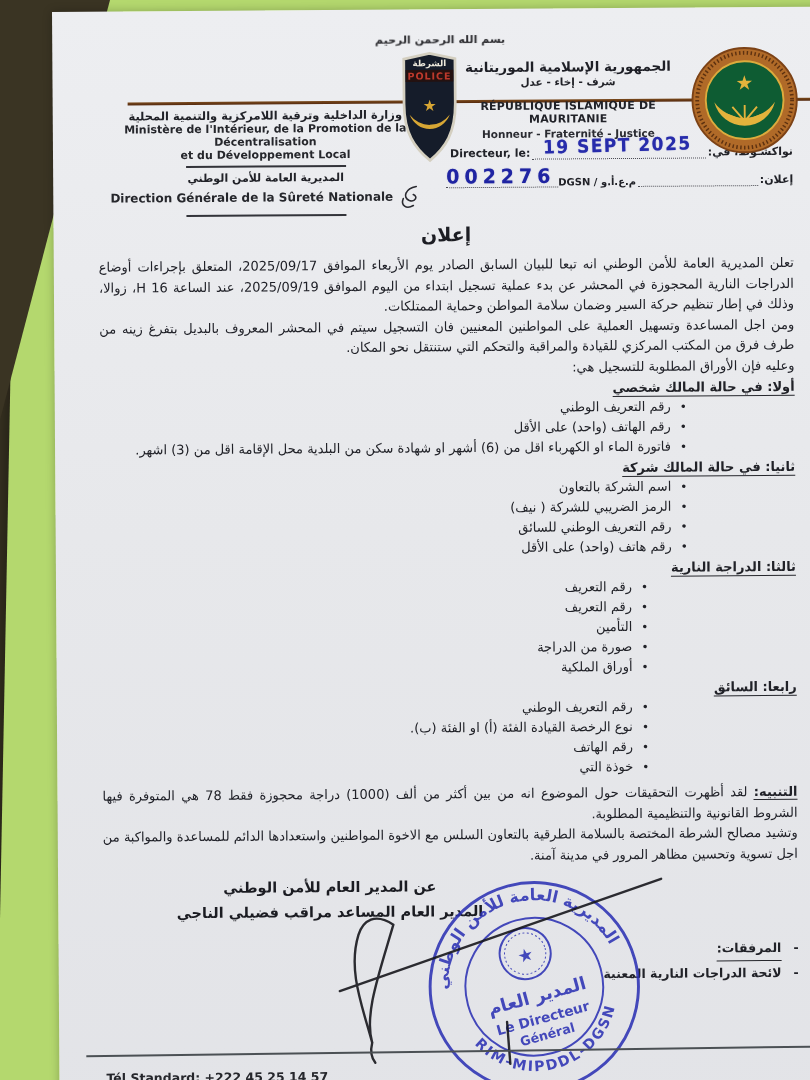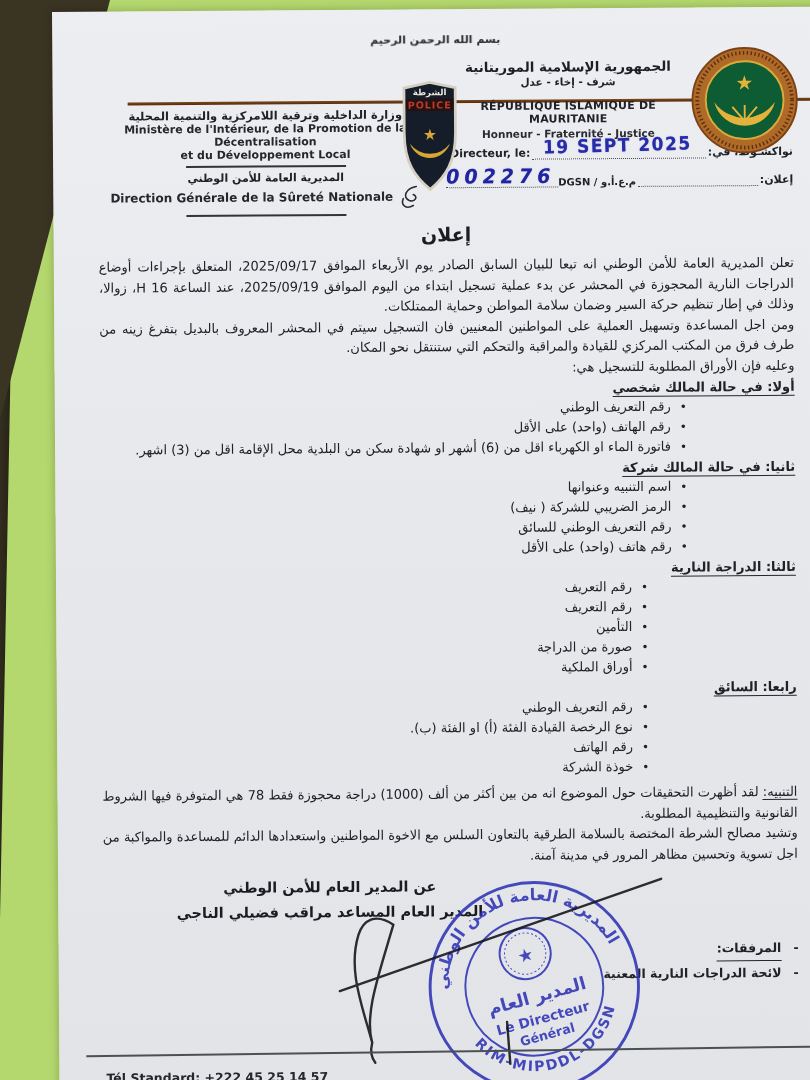--- a/index.html
+++ b/index.html
@@ -13,63 +13,63 @@
   .dark-corner { position:absolute; left:0; top:0; width:150px; height:420px;
             background:#3a3423; clip-path:polygon(0 0,110px 0,0 100%); z-index:2; }
   .paper { position:absolute; left:52px; top:12px; width:810px; height:1160px;
            background:linear-gradient(180deg,#edeef1 0%,#e7e8eb 45%,#e2e3e7 100%);
            transform:rotate(-0.4deg); transform-origin:top left; z-index:3;
            box-shadow:0 0 10px rgba(0,0,0,.25); }
   .content { position:relative; padding:14px 70px 0 45px; color:#212228; }
 
   
   .hdr { position:relative; height:186px; }
-  .bismillah { position:absolute; left:268px; top:10px; width:140px; text-align:center;
+  .bismillah { position:absolute; left:268px; top:10px; width:140px; 
                font-size:11px; font-weight:bold; color:#2c2c30; letter-spacing:.5px;
                filter:blur(.2px); direction:rtl; }
   .hrule { position:absolute; left:30px; right:-75px; top:77px; height:3px;
            background:linear-gradient(180deg,#7a4a1c,#54290e); }
   .left-block { position:absolute; left:0; top:84px; width:335px; text-align:center; z-index:2; }
   .lb-ar { font-size:11.5px; font-weight:bold; direction:rtl; }
   .lb-fr { font-size:11px; font-weight:bold; color:#26272c; }
   .lb-sep { width:160px; height:2px; background:#33343a; margin:4px auto 4px; }
   .dgsn-line { display:flex; align-items:center; justify-content:center; gap:4px; }
-  .badge-wrap { position:absolute; left:300px; top:55px; z-index:3; }
+  .badge-wrap { position:absolute; left:300px; top:26px; z-index:3; }
   .center-block { position:absolute; left:343px; top:36px; width:255px; text-align:center; z-index:2; }
   .cb-ar1 { font-size:13.5px; font-weight:bold; direction:rtl; color:#1e1f26; }
   .cb-ar2 { font-size:10.5px; font-weight:bold; direction:rtl; margin-top:1px; }
   .cb-fr1 { font-size:11px; font-weight:bold; margin-top:12px; letter-spacing:.2px; }
   .cb-fr2 { font-size:10.5px; font-weight:bold; margin-top:2px; color:#2a2b31; }
   .emblem-wrap { position:absolute; left:592px; top:24px; z-index:2; }
 
   .date-row { position:absolute; left:352px; right:0; top:124px; display:flex; direction:rtl;
               align-items:flex-end; font-size:11px; font-weight:bold; }
   .ref-row  { position:absolute; left:348px; right:0; top:152px; display:flex; direction:rtl;
               align-items:flex-end; font-size:11px; font-weight:bold; }
   .dots { flex:1; border-bottom:1.6px dotted #4c4d55; height:13px; margin:0 2px; position:relative; }
   .date-stamp { position:absolute; left:6%; bottom:3px; white-space:nowrap; direction:ltr;
                 font-size:17px; font-weight:bold; color:#272cab; letter-spacing:1.5px;
                 transform:rotate(-1.2deg) scaleY(1.08); text-shadow:0 0 1px rgba(39,44,171,.55); }
-  .num-box { width:112px; position:relative; border-bottom:1.6px dotted #4c4d55; height:13px;font-style:italic; }
+  .num-box { width:112px; position:relative; border-bottom:1.6px dotted #4c4d55; height:13px; }
   .ref-num { position:absolute; left:0; bottom:0; direction:ltr; font-size:19px; font-weight:bold;
              color:#1f24a2; letter-spacing:5px; transform:scaleY(1.05);
              text-shadow:0 0 1px rgba(31,36,162,.5); white-space:nowrap; }
   .lbl-ar { direction:rtl; }
 
   
   .title { text-align:center; font-size:19px; font-weight:bold; direction:rtl; margin:14px 0 10px; color:#1c1d23; }
   .para { direction:rtl; text-align:justify; font-size:13px; line-height:20.5px; color:#212229; }
   .sec-head { direction:rtl; font-size:13px; font-weight:bold; margin-top:3px; }
   .sec-head span { display:inline-block; border-bottom:1.6px solid #26272d; padding-bottom:1px; }
   .item { direction:rtl; display:flex; gap:9px; font-size:13px; line-height:20px; }
   .ind1 { padding-right:108px; }
   .ind2 { padding-right:148px; }
   .blt { font-size:12px; line-height:20px; }
   .u { border-bottom:1.6px solid #26272d; }
-  .bold { font-weight:normal; }
+  .bold { font-weight:bold; }
 
   
   .sig-wrap { position:relative; height:176px; margin-top:6px; }
   .sig-text { position:absolute; right:315px; top:2px; text-align:center; direction:rtl;
               font-size:14.5px; font-weight:bold; line-height:25px; color:#1b1c22; }
   .stamp { position:absolute; left:318px; top:2px; transform:rotate(-15deg); opacity:.87; }
   .sign-svg { position:absolute; left:140px; top:-8px; }
   .attachments { position:absolute; right:0; top:66px; direction:rtl; font-size:12.5px;
                  font-weight:bold; line-height:24px; }
   .att-row { display:flex; gap:12px; }
@@ -174,21 +174,21 @@
         <span>رقم الهاتف (واحد) على الأقل</span>
       </div>
     <div class="item ind1">
         <span class="blt">•</span>
         <span>فاتورة الماء او الكهرباء اقل من (6) أشهر او شهادة سكن من البلدية محل الإقامة اقل من (3) اشهر.</span>
       </div>
 
     <div class="sec-head"><span>ثانيا: في حالة المالك شركة</span></div>
     <div class="item ind1">
         <span class="blt">•</span>
-        <span>اسم التنبيه وعنوانها</span>
+        <span>اسم الشركة بالتعاون</span>
       </div>
     <div class="item ind1">
         <span class="blt">•</span>
         <span>الرمز الضريبي للشركة ( نيف)</span>
       </div>
     <div class="item ind1">
         <span class="blt">•</span>
         <span>رقم التعريف الوطني للسائق</span>
       </div>
     <div class="item ind1">
@@ -226,21 +226,21 @@
     <div class="item ind2">
         <span class="blt">•</span>
         <span>نوع الرخصة القيادة الفئة (أ) او الفئة (ب).</span>
       </div>
     <div class="item ind2">
         <span class="blt">•</span>
         <span>رقم الهاتف</span>
       </div>
     <div class="item ind2">
         <span class="blt">•</span>
-        <span>خوذة الشركة</span>
+        <span>خوذة التي</span>
       </div>
 
     <p class="para" style="margin-top:6px">
       <span class="u bold">التنبيه:</span>
       <span>لقد أظهرت التحقيقات حول الموضوع انه من بين أكثر من ألف (1000) دراجة محجوزة فقط 78 هي المتوفرة فيها الشروط القانونية والتنظيمية المطلوبة.</span>
     </p>
     <p class="para">وتشيد مصالح الشرطة المختصة بالسلامة الطرقية بالتعاون السلس مع الاخوة المواطنين واستعدادها الدائم للمساعدة والمواكبة من اجل تسوية وتحسين مظاهر المرور في مدينة آمنة.</p>
 
     <div class="sig-wrap">
       <div class="sig-text">

